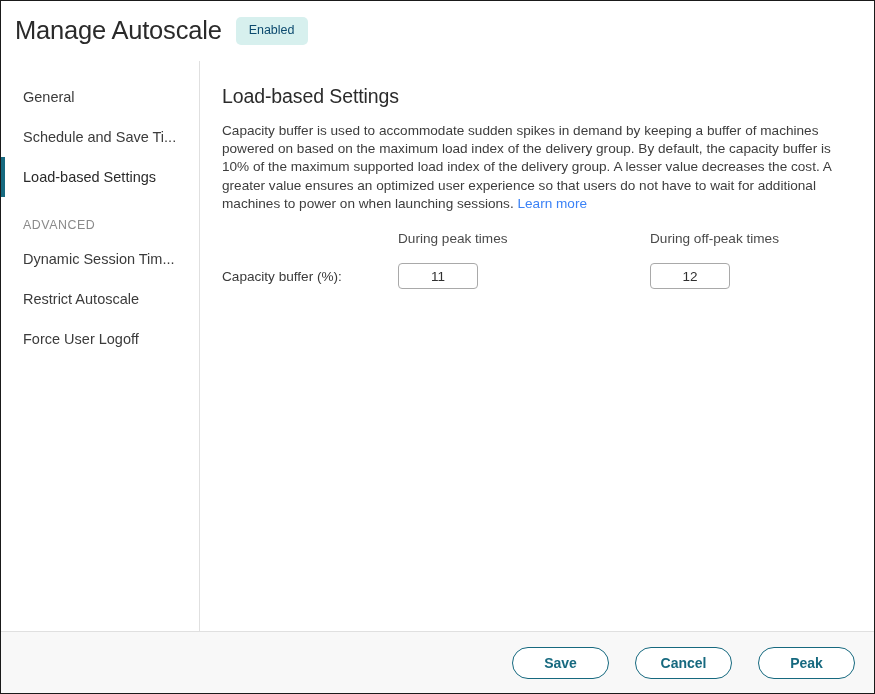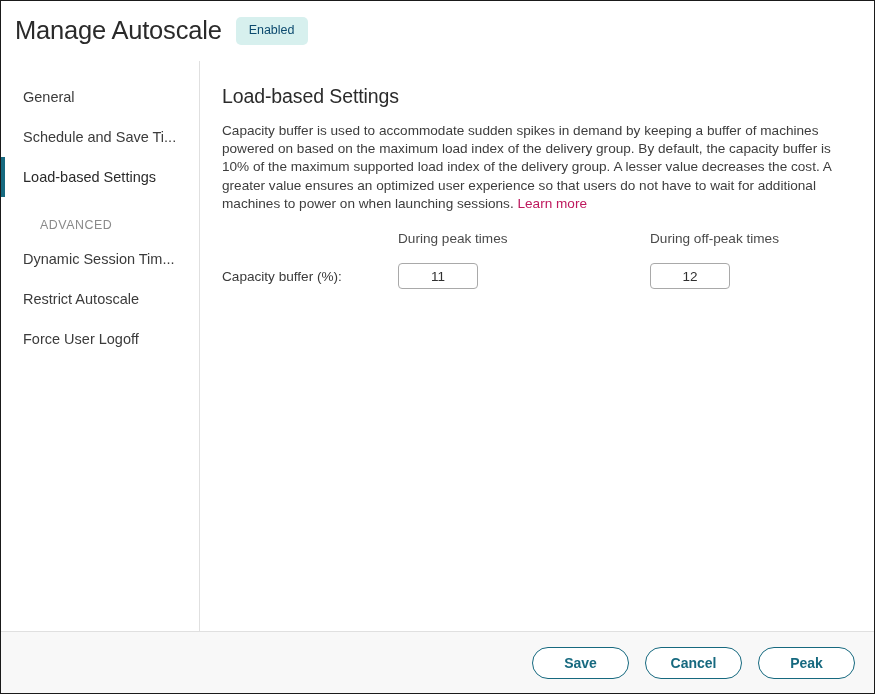--- a/index.html
+++ b/index.html
@@ -95,21 +95,21 @@
     left: 0;
     top: 0;
     bottom: 0;
     width: 4px;
     background: #16697f;
   }
   .nav-section {
     height: 42px;
     display: flex;
     align-items: flex-end;
-    padding-left: 39px;
+    padding-left: 22px;
     padding-bottom: 7px;
     box-sizing: border-box;
     font-size: 12.4px;
     letter-spacing: 0.55px;
     color: #8a8a8a;
   }
 
   
   .main {
     flex: 1 1 auto;
@@ -126,21 +126,21 @@
     letter-spacing: -0.1px;
   }
   .panel-desc {
     font-size: 13.6px;
     line-height: 18.2px;
     color: #3d3d3d;
     max-width: 638px;
     margin: 0;
   }
   .learn-more {
-    color: #be185d;
+    color: #3b82f6;
     text-decoration: none;
     cursor: pointer;
   }
 
   
   .form {
     margin-top: 18px;
     display: grid;
     grid-template-columns: 168px 244px auto;
     grid-template-rows: auto auto;
@@ -176,21 +176,21 @@
   .footer {
     flex: 0 0 auto;
     height: 62px;
     box-sizing: border-box;
     background: #f8f8f8;
     border-top: 1px solid #e0e0e0;
     display: flex;
     align-items: center;
     justify-content: flex-end;
     padding-right: 19px;
-    gap: 16px;
+    gap: 26px;
   }
   .btn {
     min-width: 97px;
     height: 32px;
     box-sizing: border-box;
     padding: 0 20px;
     border: 1.6px solid #16697f;
     border-radius: 16px;
     background: #ffffff;
     color: #16697f;

